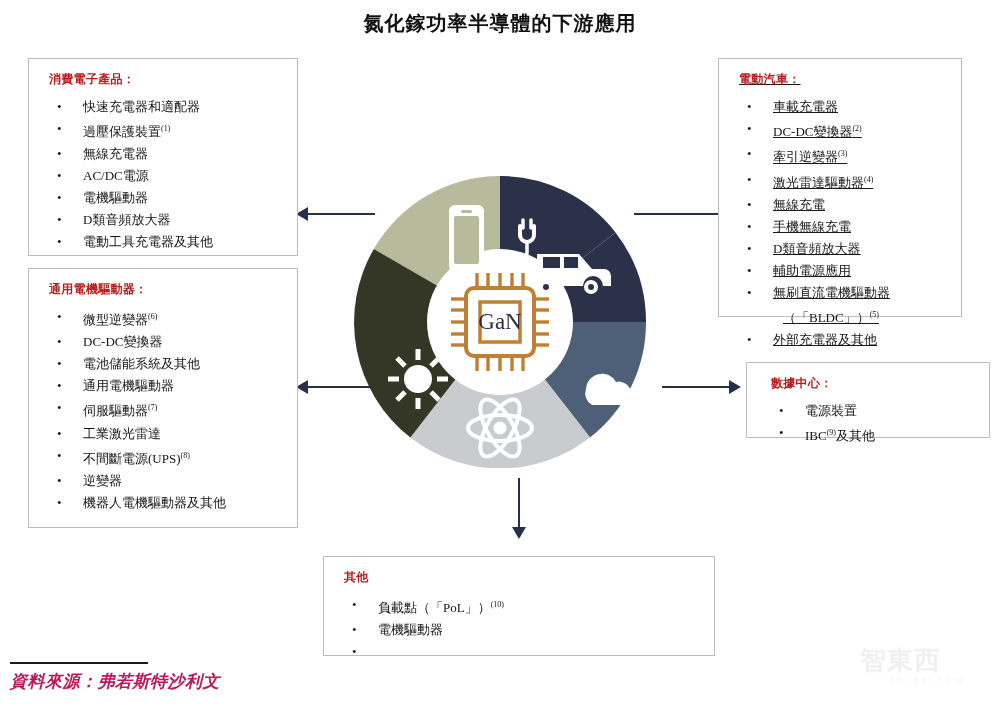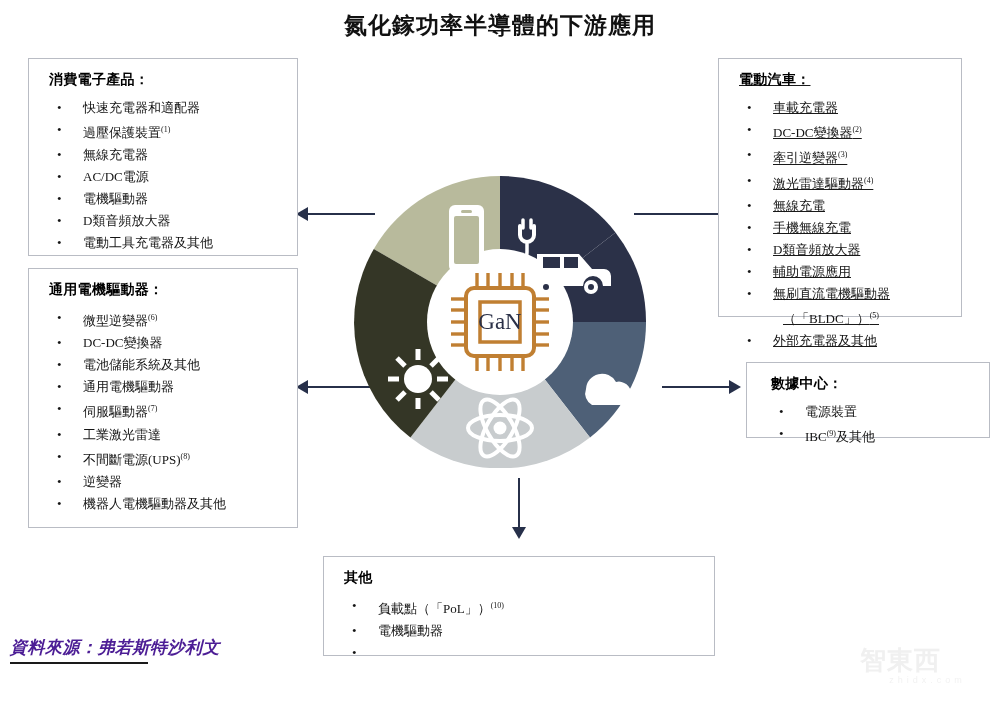--- a/index.html
+++ b/index.html
@@ -10,40 +10,40 @@
     position:relative;
     overflow:hidden;
     color:#1a1a1a;
   }
   #page{position:absolute;left:0;top:0;width:1000px;height:705px;}
 
   
   .title{
     position:absolute;left:0;top:10px;width:1000px;
     text-align:center;
-    font-size:23px;
+    font-size:20px;
     font-weight:bold;
     letter-spacing:1px;
     color:#111111;
     font-family:"Liberation Serif","DejaVu Serif",serif;
   }
 
   
   .box{
     position:absolute;
     box-sizing:border-box;
     border:1px solid #b9bcc4;
     background:#ffffff;
     padding:12px 14px 10px 20px;
   }
   .box-title{
     font-weight:bold;
-    font-size:14px;
+    font-size:12px;
     margin-bottom:8px;
-    color:#000000;
+    color:#b91c1c;
     letter-spacing:.3px;
   }
   ul.blist{
     list-style:none;
     margin:0;padding:0;
   }
   ul.blist li{
     position:relative;
     padding-left:34px;
     font-size:13px;
@@ -77,25 +77,25 @@
 
   
   .conn{position:absolute;background:#27304a;}
   .arrow{position:absolute;width:0;height:0;}
 
   
   .foot-rule{
     position:absolute;left:10px;top:662px;width:138px;height:2px;background:#1a1a1a;
   }
   .foot-text{
-    position:absolute;left:10px;top:636px;
+    position:absolute;left:10px;top:670px;
     font-size:17px;
     font-style:italic;
     font-weight:bold;
-    color:#4c1d95;
+    color:#be185d;
     font-family:Liberation Mono, monospace;
     letter-spacing:.5px;
   }
 
   
   #watermark{
     position:absolute;left:860px;top:645px;width:135px;height:55px;
     opacity:1;
   }
   .wm-main{

